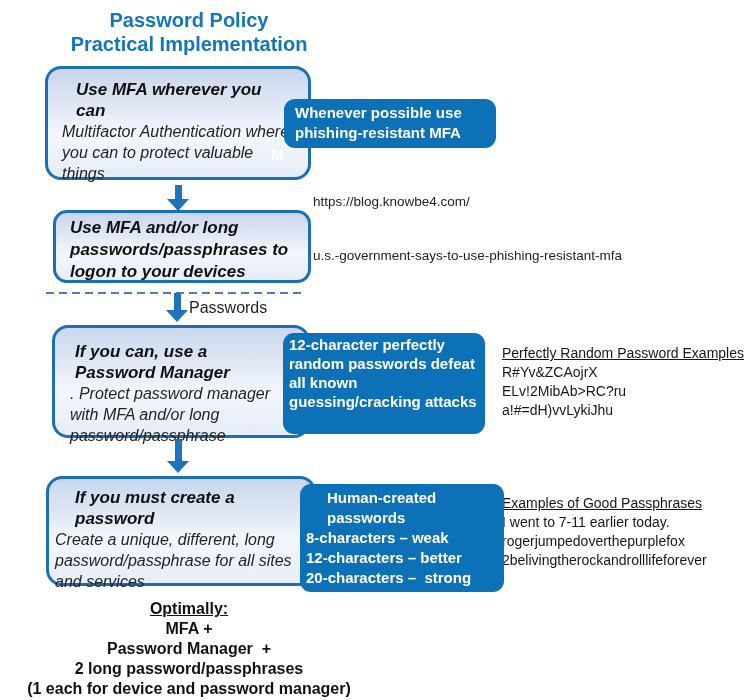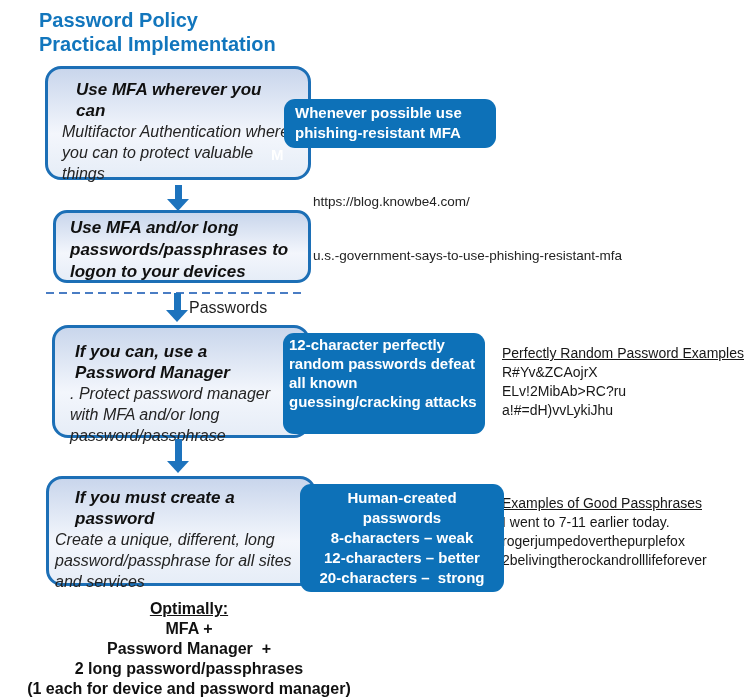--- a/index.html
+++ b/index.html
@@ -1,21 +1,21 @@
 <!DOCTYPE html>
 <html><head>
 <meta charset="utf-8">
 <style>
   html,body { margin:0; padding:0; background:#ffffff; }
   .canvas {
     position:relative; width:752px; height:700px; background:#ffffff;
     font-family:"Liberation Sans", sans-serif; color:#1f1f1f; overflow:hidden;
   }
   .page-title {
-    position:absolute; left:39px; top:8px; width:300px; text-align:left;
+    position:absolute; left:39px; top:8px; width:300px; text-align:center;
     color:#1276bd; font-weight:bold; font-size:20px; line-height:24px;
   }
   .flow-box {
     position:absolute; box-sizing:border-box;
     border:3px solid #1c6fb6; border-radius:16px;
     background:linear-gradient(to bottom, #c9d6ec 0%, #f3f6fc 60%, #e6edf7 100%);
     text-align:left; z-index:0;font-style:italic;
   }
   .box-heading { font-weight:bold; font-size:17px; line-height:21px; color:#101010; margin:0 auto; }
   .box-body   { font-size:16px; line-height:21px; color:#242424; margin:0 auto; }
@@ -100,21 +100,21 @@
   <div class="arrow" style="left:167px; top:439px;">
     <div class="stem" style="height:22px;"></div>
     <div class="head"></div>
   </div>
 
   <div class="flow-box" style="left:46px; top:476px; width:270px; height:110px; padding-top:8px;">
     <div class="box-heading" style="max-width:212px;">If you must create a password</div>
     <div class="box-body" style="max-width:252px;">Create a unique, different, long password/passphrase for all sites and services</div>
   </div>
 
-  <div class="callout" style="left:300px; top:484px; width:204px; height:108px; padding:4px 6px; text-align:center;">
+  <div class="callout" style="left:300px; top:484px; width:204px; height:108px; padding:4px 6px; text-align:left;">
     <div style="max-width:150px; margin:0 auto;">Human-created passwords</div>
     <div class="nowrap">8-characters – weak</div>
     <div class="nowrap">12-characters – better</div>
     <div class="nowrap">20-characters –  strong</div>
   </div>
 
   <div class="examples" style="left:502px; top:494px;">
     <div class="ex-title">Examples of Good Passphrases</div>
     <div class="ex-item">I went to 7-11 earlier today.</div>
     <div class="ex-item">rogerjumpedoverthepurplefox</div>

